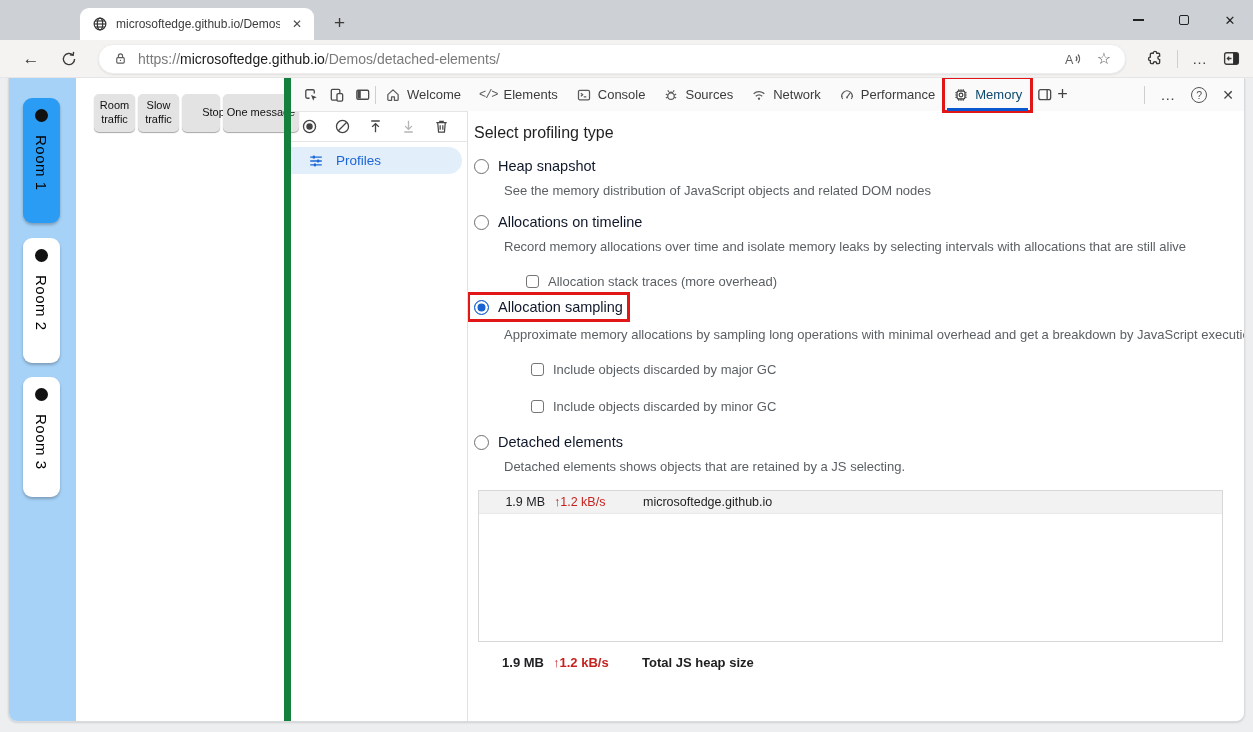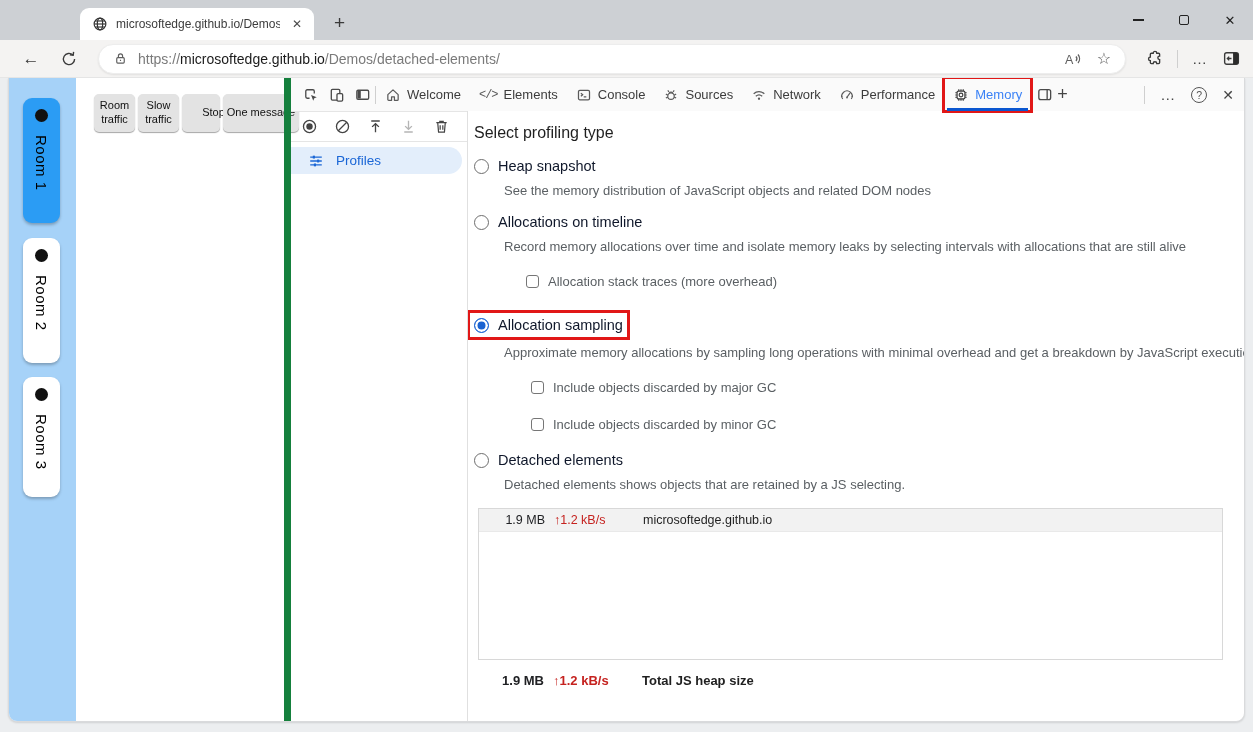--- a/index.html
+++ b/index.html
@@ -50,21 +50,21 @@
   .btnrow { display:flex; gap:3px; align-items:stretch; }
   .pg-btn { background:#e3e3e3; border-radius:5px; box-shadow:0 1px 1px rgba(0,0,0,.35);
             font-size:11px; color:#111; text-align:center; padding:5px 3px; display:flex; align-items:center; justify-content:center; line-height:1.25; }
   .pg-btn.w40 { width:41px; } .pg-btn.w38 { width:38px;padding-left:28px; } .pg-btn.w55 { width:76px; }
 
   
   .devtools { flex:1; border-left:7px solid #15803d; display:flex; flex-direction:column; min-width:0;justify-content:center; }
   .dt-tabs { height:33px; background:#fafafa; display:flex; align-items:center; padding:0 10px 0 6px; flex-shrink:0; }
   .icon-btn { width:26px; height:26px; display:flex; align-items:center; justify-content:center; }
   .dt-tab { display:flex; align-items:center; gap:6px; height:33px; padding:0 9px; font-size:13px; color:#3c3c3c; position:relative; white-space:nowrap; }
-  .dt-tab.active { color:#3b82f6; }
+  .dt-tab.active { color:#0c4a6e; }
   .dt-tab.active::after { content:""; position:absolute; left:3px; right:3px; bottom:0; height:3px; background:#0b57d0; }
   .boxed { outline:3px solid #e11717; outline-offset:-1px; }
   .glyph-elements { font-size:12px; color:#5a5a5a; font-family:"Liberation Mono", monospace; letter-spacing:-1px; }
   .dt-right { margin-left:auto; display:flex; align-items:center; gap:15px; }
   .dt-more { font-size:15px; color:#444; letter-spacing:1px; }
   .dt-help { width:16px; height:16px; border:1.3px solid #555; border-radius:50%; font-size:10.5px; color:#555; display:flex; align-items:center; justify-content:center; }
   .dt-close { font-size:14px; color:#444; }
   .plus { font-size:18px; color:#444; font-weight:300; }
 
   .dt-body { flex:1; display:flex; min-height:0; }
@@ -350,21 +350,21 @@
         <div class="radio-row">
           <span class="radio"></span>
           <span class="radio-label">Allocations on timeline</span>
         </div>
         <div class="desc">Record memory allocations over time and isolate memory leaks by selecting intervals with allocations that are still alive</div>
         <div class="cb-row">
           <span class="cb"></span>
           <span>Allocation stack traces (more overhead)</span>
         </div>
 
-        <div class="radio-row annot" style="margin-top:28px;">
+        <div class="radio-row annot" style="margin-top:10px;">
           <span class="radio sel"></span>
           <span class="radio-label">Allocation sampling</span>
         </div>
         <div class="desc" style="margin-top:12px;">Approximate memory allocations by sampling long operations with minimal overhead and get a breakdown by JavaScript execution stack</div>
         <div class="cb-row indent2">
           <span class="cb"></span>
           <span>Include objects discarded by major GC</span>
         </div>
         <div class="cb-row indent2" style="margin-top:22px;">
           <span class="cb"></span>

